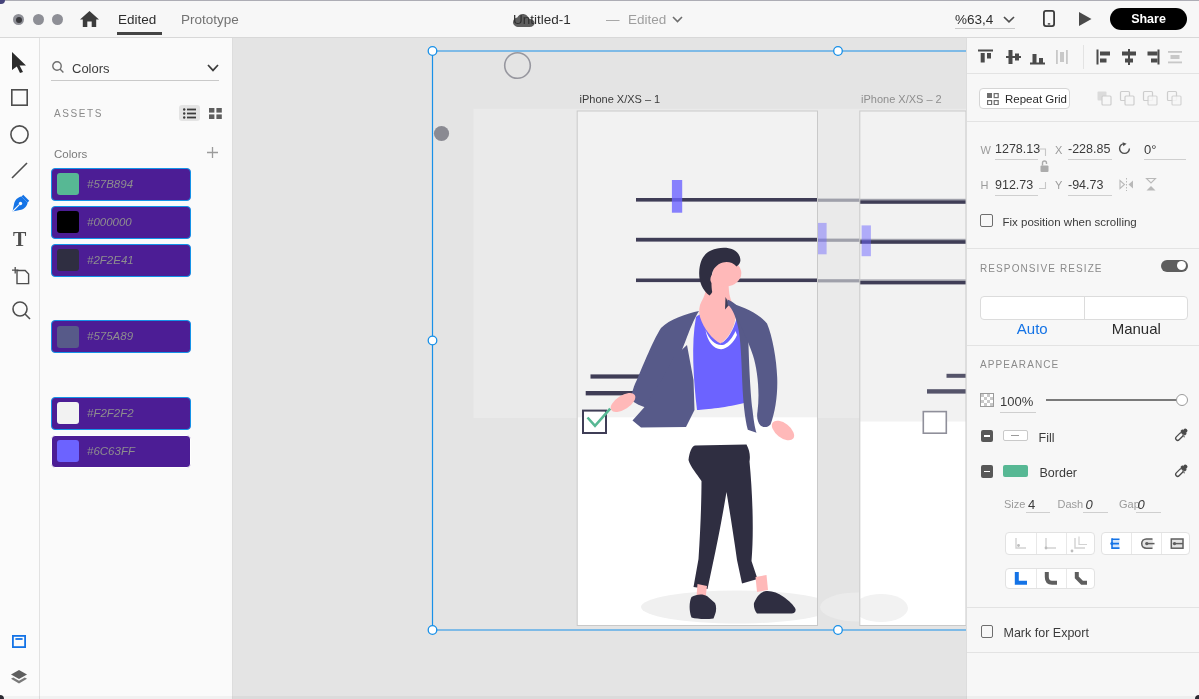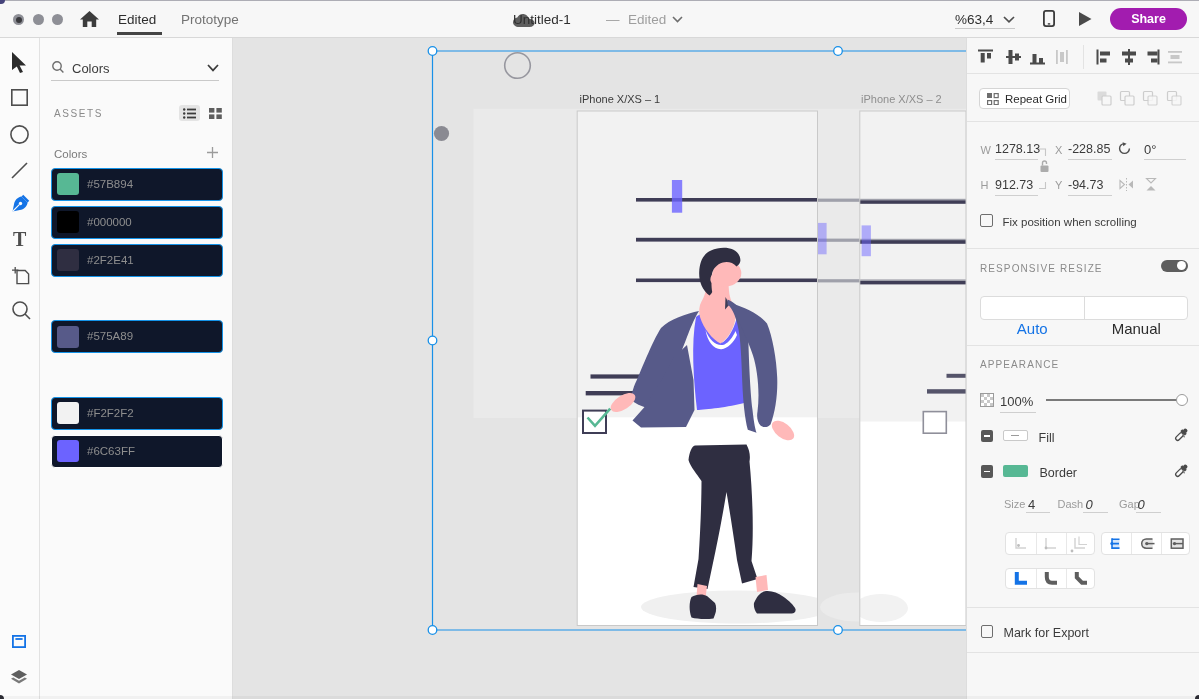--- a/index.html
+++ b/index.html
@@ -7,32 +7,32 @@
 body { font-family:"Liberation Sans", sans-serif; position:relative; background:#E4E4E4; }
 .abs { position:absolute; }
 
 
 #topbar { left:0; top:0; width:1199px; height:38px; background:#F7F7F7; border-bottom:1px solid #D8D8D8; }
 #topbar .tl { position:absolute; top:14px; width:11px; height:11px; border-radius:50%; background:#8E8F96; }
 #corner-tl { left:0; top:0; width:5px; height:4px; background:#45437A; border-bottom-right-radius:4px; }
 #topline { left:0; top:0; width:1199px; height:1px; background:rgba(100,100,115,0.5); }
 .tabtxt { position:absolute; top:12px; font-size:13.5px; color:#2D2D2D; }
 #design-underline { left:117px; top:32px; width:45px; height:2.5px; background:#444; }
-#share { left:1110px; top:8px; width:77px; height:22px; background:#a21caf; border-radius:11px; color:#fff; font-size:12.5px; font-weight:bold; text-align:center; line-height:22px; }
+#share { left:1110px; top:8px; width:77px; height:22px; background:#000000; border-radius:11px; color:#fff; font-size:12.5px; font-weight:bold; text-align:center; line-height:22px; }
 .graytxt { color:#8E8E8E; }
 
 
 #tools { left:0; top:38px; width:40px; height:661px; background:#FBFBFB; border-right:1px solid #E2E2E2; }
 
 
 #assets { left:40px; top:38px; width:193px; height:661px; background:#FAFAFA; border-right:1px solid #DDDDDD; }
 #assets .searchline { position:absolute; left:11px; top:42px; width:168px; height:1px; background:#C9C9C9; }
 #assets .hdr { position:absolute; left:14px; top:69.5px; font-size:10px; letter-spacing:1.6px; color:#8A8A8A; }
 #assets .colorshdr { position:absolute; left:14px; top:110px; font-size:11.5px; color:#7A7A7A; }
-.swrow { position:absolute; left:11px; width:172px; height:33px; background:#0f172a; border:1.5px solid #1493E8; border-radius:4px; }
+.swrow { position:absolute; left:11px; width:140px; height:33px; background:#4c1d95; border:1.5px solid #1493E8; border-radius:4px;font-style:italic; }
 .swrow.nb { border:1.5px solid #fff; }
 .swatch { position:absolute; left:5px; top:4.5px; width:22px; height:22px; border-radius:3px; }
 .swtxt { position:absolute; left:35px; top:9px; font-size:11.5px; color:#8E8E8E; }
 
 
 #panel { left:966px; top:38px; width:233px; height:661px; background:#F7F7F7; border-left:1px solid #DDDDDD; font-size:12px; color:#3B3B3B; }
 #panel .divider { position:absolute; left:0; width:233px; height:1px; background:#E3E3E3; }
 #panel .lbl { color:#9B9B9B; }
 .seg { position:absolute; left:12.5px; top:258px; width:208px; height:23.5px; background:#fff; border:1px solid #DCDCDC; border-radius:4px; }
 .seg .half { position:absolute; top:0; width:103.5px; height:21.5px; text-align:center; line-height:21.5px; font-size:15px;margin-top:21px; }

